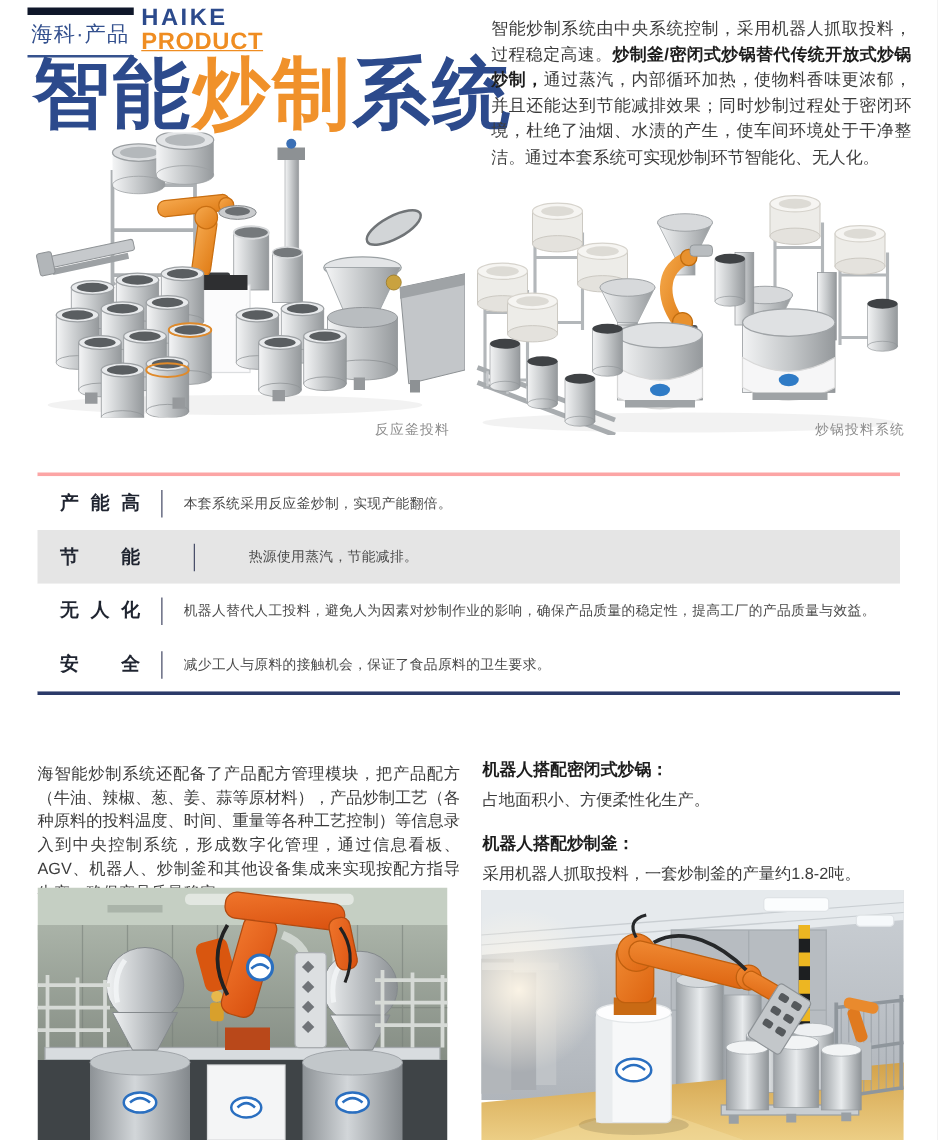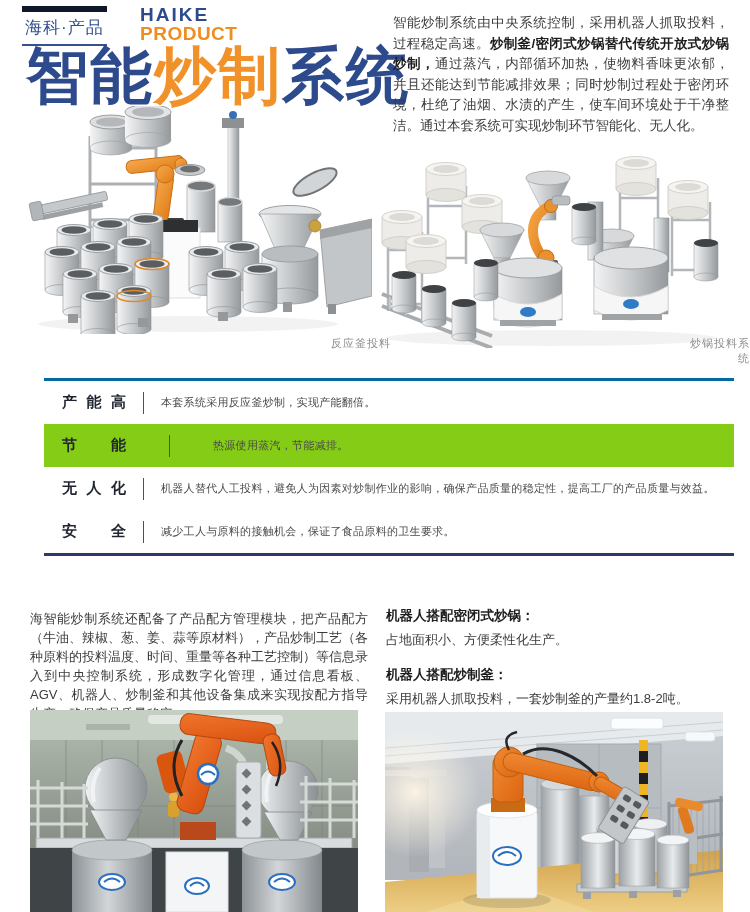--- a/index.html
+++ b/index.html
@@ -6,47 +6,47 @@
   #page{
     position:relative;width:750px;height:912px;background:#ffffff;overflow:hidden;
     font-family:"Liberation Sans","DejaVu Sans",sans-serif;margin:0 auto;
   }
   
   .brand-box{
     position:absolute;left:22px;top:6px;
     border-top:6px solid #0f172a;border-bottom:2px solid #36528e;
     padding:4px 3px 5px 3px;color:#33508e;font-size:17px;letter-spacing:1px;
   }
-  .logo{position:absolute;left:140px;top:5px;line-height:1.02;font-weight:bold;font-size:19px;letter-spacing:.5px;}
+  .logo{position:absolute;left:113px;top:5px;line-height:1.02;font-weight:bold;font-size:19px;letter-spacing:.5px;}
   .logo .l1{color:#2c4a8c;letter-spacing:2px;}
-  .logo .l2{color:#ef8d22;}
+  .logo .l2{color:#ef8d22;text-decoration:underline;}
   .main-title{
     position:absolute;left:26px;top:42px;font-size:62px;font-weight:800;
     letter-spacing:2px;color:#2c4a8c;line-height:1.1;
   }
   .main-title .orange{color:#f0912a;}
   
   .intro{
     position:absolute;left:393px;top:13px;width:336px;
     font-size:13.5px;line-height:20.5px;color:#3c3c3c;text-align:justify;
   }
   .intro b{color:#1d1d1d;}
   
   .render-left{position:absolute;left:28px;top:106px;width:344px;height:228px;}
   .render-right{position:absolute;left:376px;top:146px;width:348px;height:202px;}
-  .caption{position:absolute;font-size:11px;color:#8e8e8e;letter-spacing:1px;margin-left:31px;}
+  .caption{position:absolute;font-size:11px;color:#8e8e8e;letter-spacing:1px;}
   .cap-left{left:300px;top:336px;}
   .cap-right{left:652px;top:336px;text-align:right;}
   
   .features{
-    position:absolute;left:44px;top:378px;width:690px;
-    border-top:3px solid #0369a1;border-bottom:3px solid #2b3a69;
+    position:absolute;left:30px;top:378px;width:690px;
+    border-top:3px solid #fca5a5;border-bottom:3px solid #2b3a69;
   }
   .feat-row{height:43px;display:flex;align-items:center;background:#ffffff;}
-  .feat-row.alt{background:#84cc16;gap:26px;}
+  .feat-row.alt{background:#e5e5e5;gap:26px;}
   .feat-label{
     width:64px;margin-left:18px;font-weight:bold;font-size:15px;color:#1f2430;
     text-align:justify;text-align-last:justify;flex-shrink:0;
   }
   .feat-div{width:1px;height:22px;background:#4a4f6a;margin:0 17px;flex-shrink:0;}
   .feat-desc{font-size:11px;color:#4a4a4a;letter-spacing:.3px;}
   
   .detail-left{
     position:absolute;left:30px;top:609px;width:338px;
     font-size:13px;line-height:19px;color:#3c3c3c;text-align:justify;

